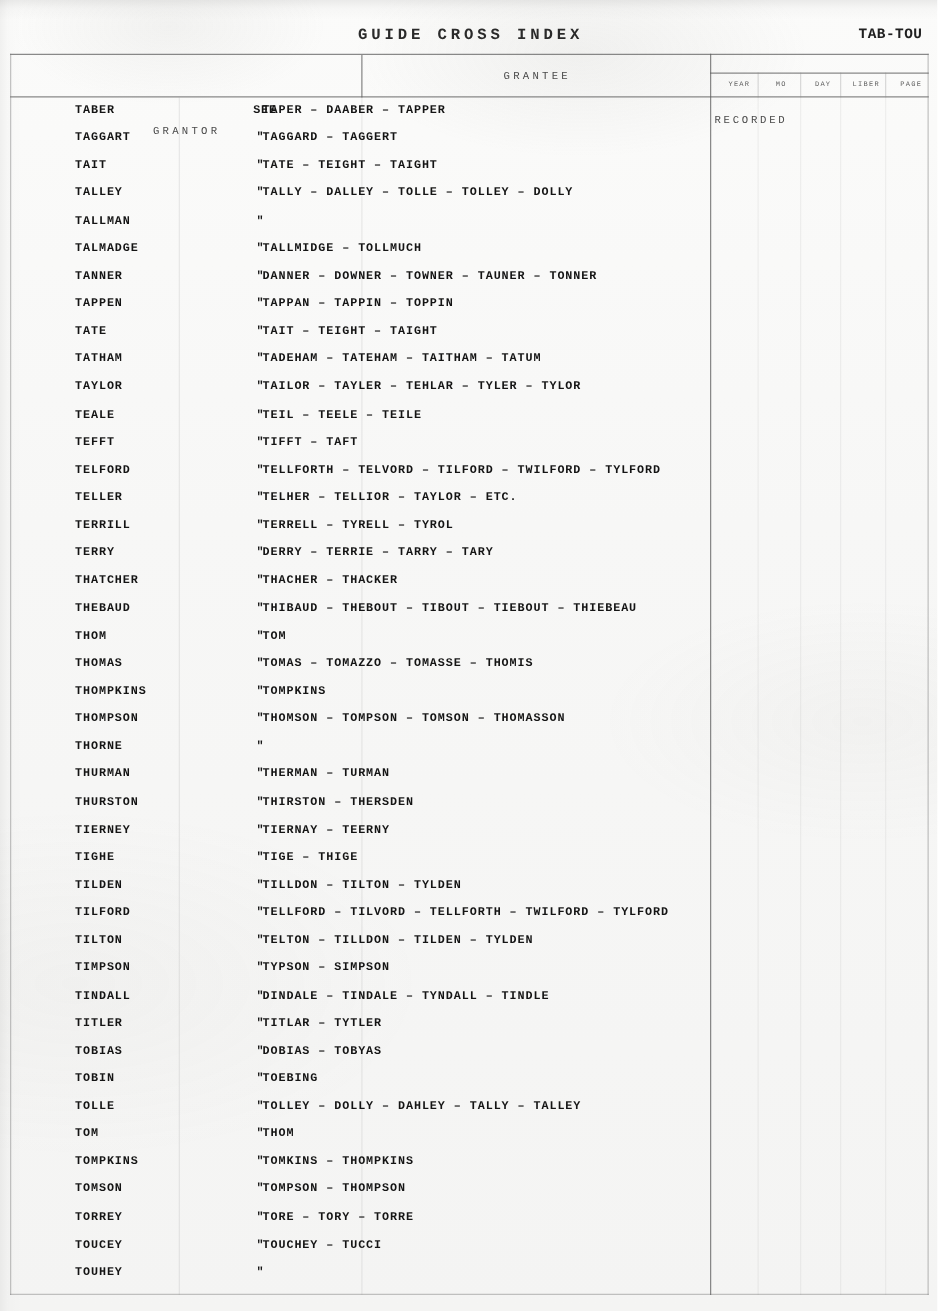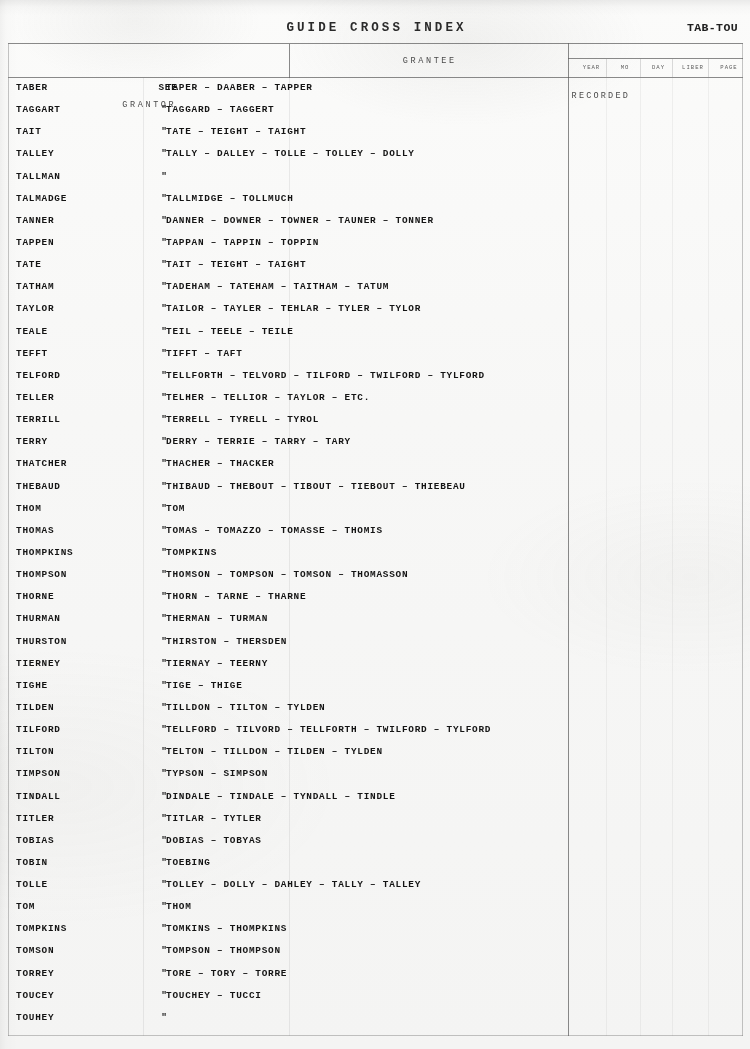--- a/index.html
+++ b/index.html
@@ -108,20 +108,21 @@
     white-space: nowrap;
   }
 
   
   #tablebody {
     position: absolute;
     top: 78px;
     left: 8px;
     right: 7px;
     bottom: 14px;
+    padding-left: 44px;
   }
   .row {
     position: relative;
     height: 22.15px;
   }
   .cell-grantor {
     position: absolute;
     left: 8px;
     top: 4px;
     width: 130px;
@@ -316,21 +317,20 @@
       <div class="cell-grantee">TOMPKINS</div>
     </div>
     <div class="row">
       <div class="cell-grantor">THOMPSON</div>
       <div class="cell-ditto">"</div>
       <div class="cell-grantee">THOMSON – TOMPSON – TOMSON – THOMASSON</div>
     </div>
     <div class="row">
       <div class="cell-grantor">THORNE</div>
       <div class="cell-ditto">"</div>
-      <div class="cell-grantee">THORN – TARNE – THARNE</div>
     </div>
     <div class="row">
       <div class="cell-grantor">THURMAN</div>
       <div class="cell-ditto">"</div>
       <div class="cell-grantee">THERMAN – TURMAN</div>
     </div>
     <div class="row">
       <div class="cell-grantor">THURSTON</div>
       <div class="cell-ditto">"</div>
       <div class="cell-grantee">THIRSTON – THERSDEN</div>

